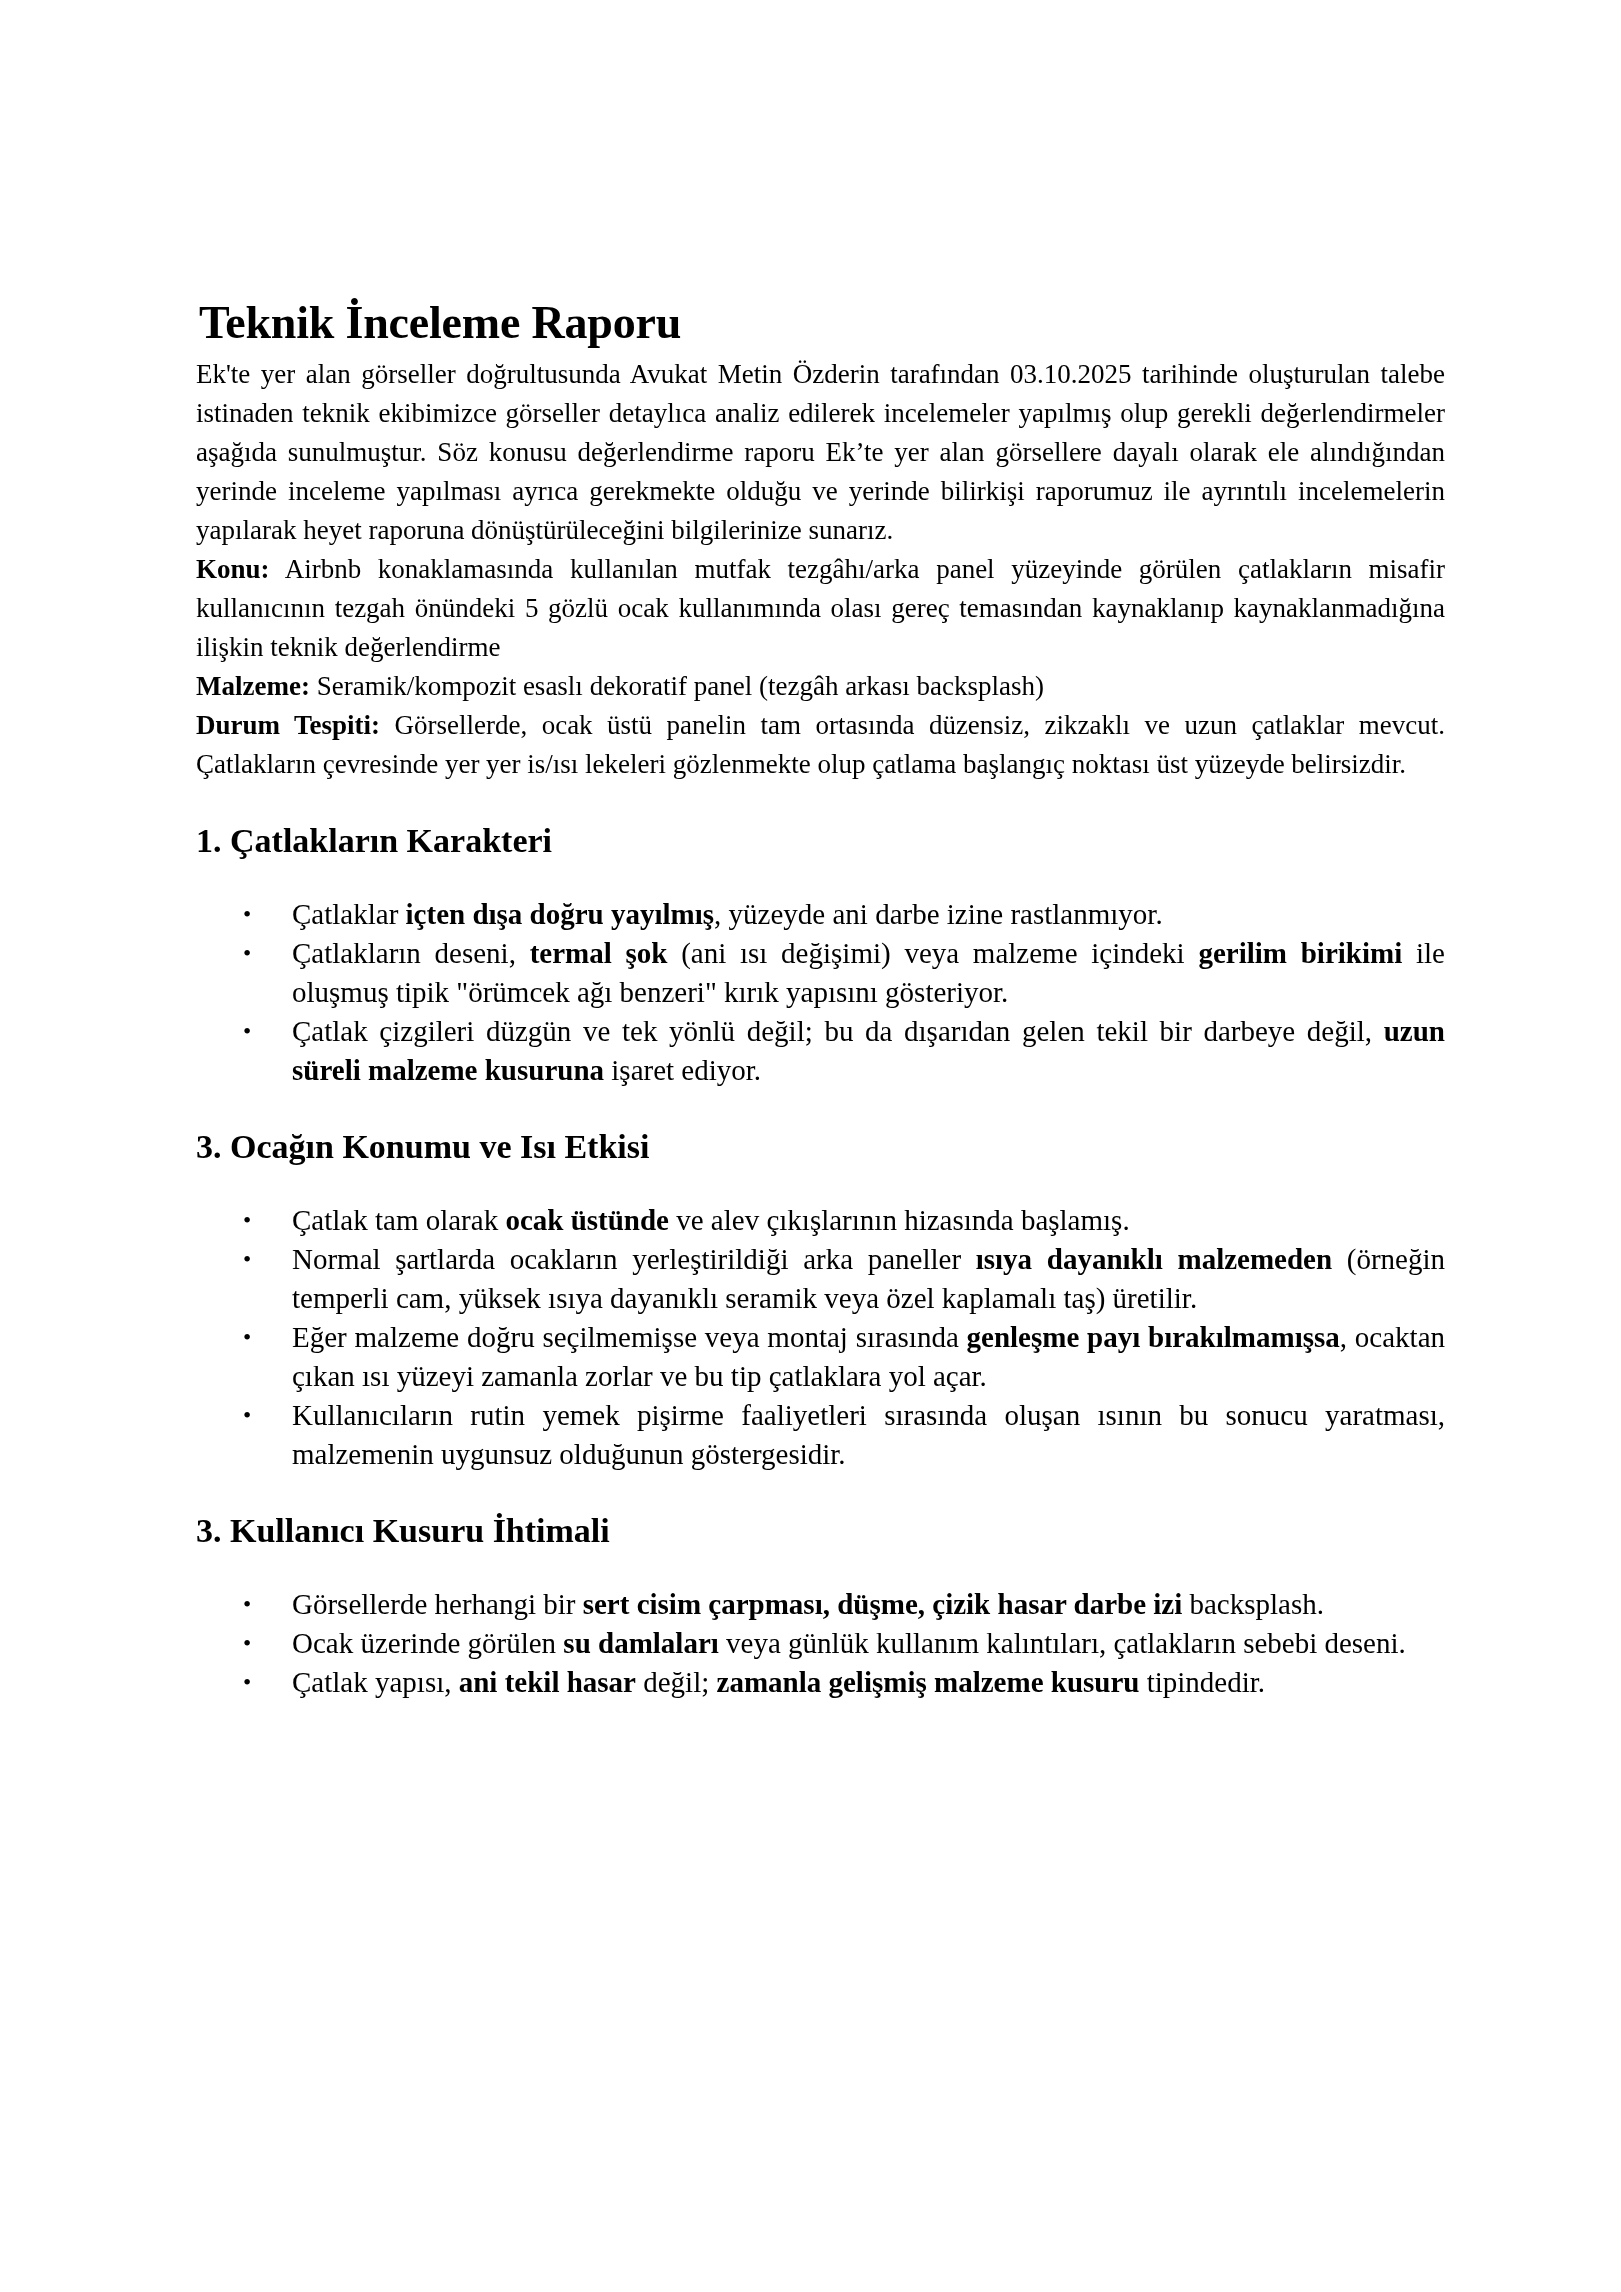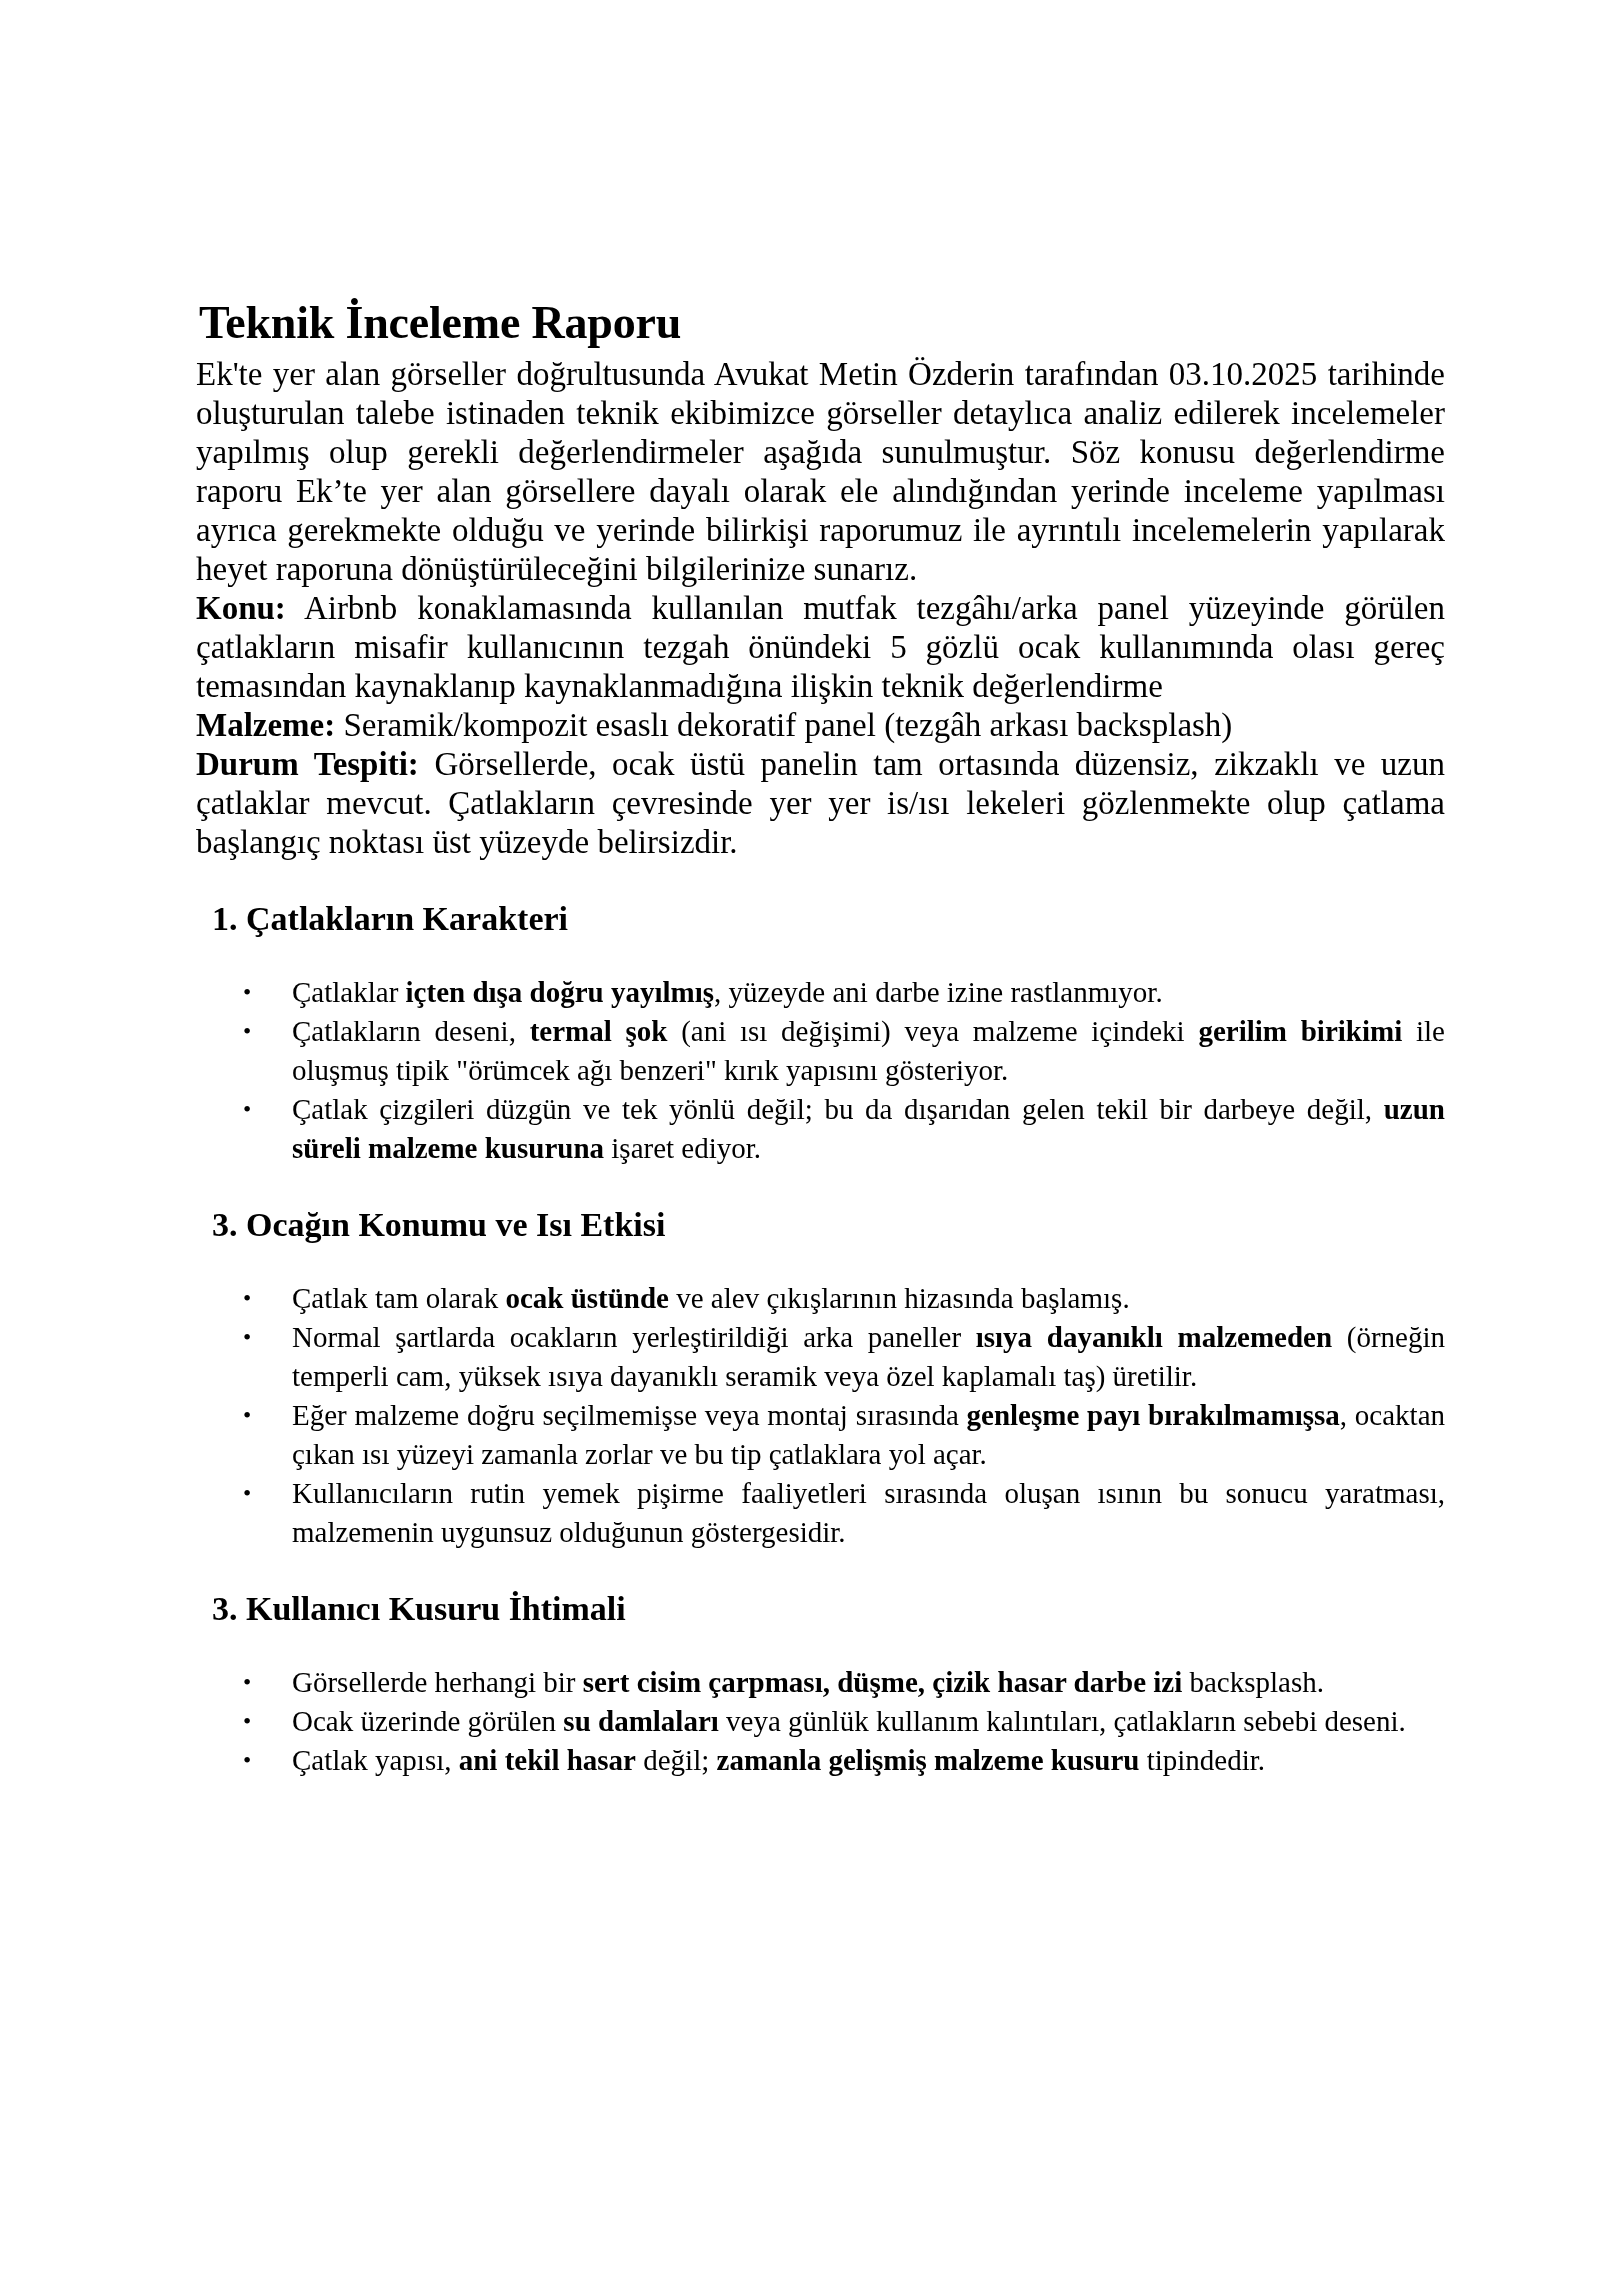--- a/index.html
+++ b/index.html
@@ -19,29 +19,29 @@
     }
     h1.doc-title {
       margin: 3px;
       font-size: 46px;
       font-weight: bold;
       line-height: 59px;
       letter-spacing: -0.2px;
     }
     p.para {
       margin: 0;
-      font-size: 33px;
+      font-size: 27px;
       line-height: 39px;
       text-align: justify;
       text-align-last: left;
     }
     .intro { margin-top: 41px; }
     .gap-para { margin-top: 37px; }
     h2.section-heading {
-      margin: 16px;
+      margin: 0;
       font-size: 34px;
       font-weight: bold;
       line-height: 43px;
       margin-top: 35px;
     }
     ul.bullets {
       list-style: none;
       margin: 33px 0 0 0;
       padding: 0;
     }

